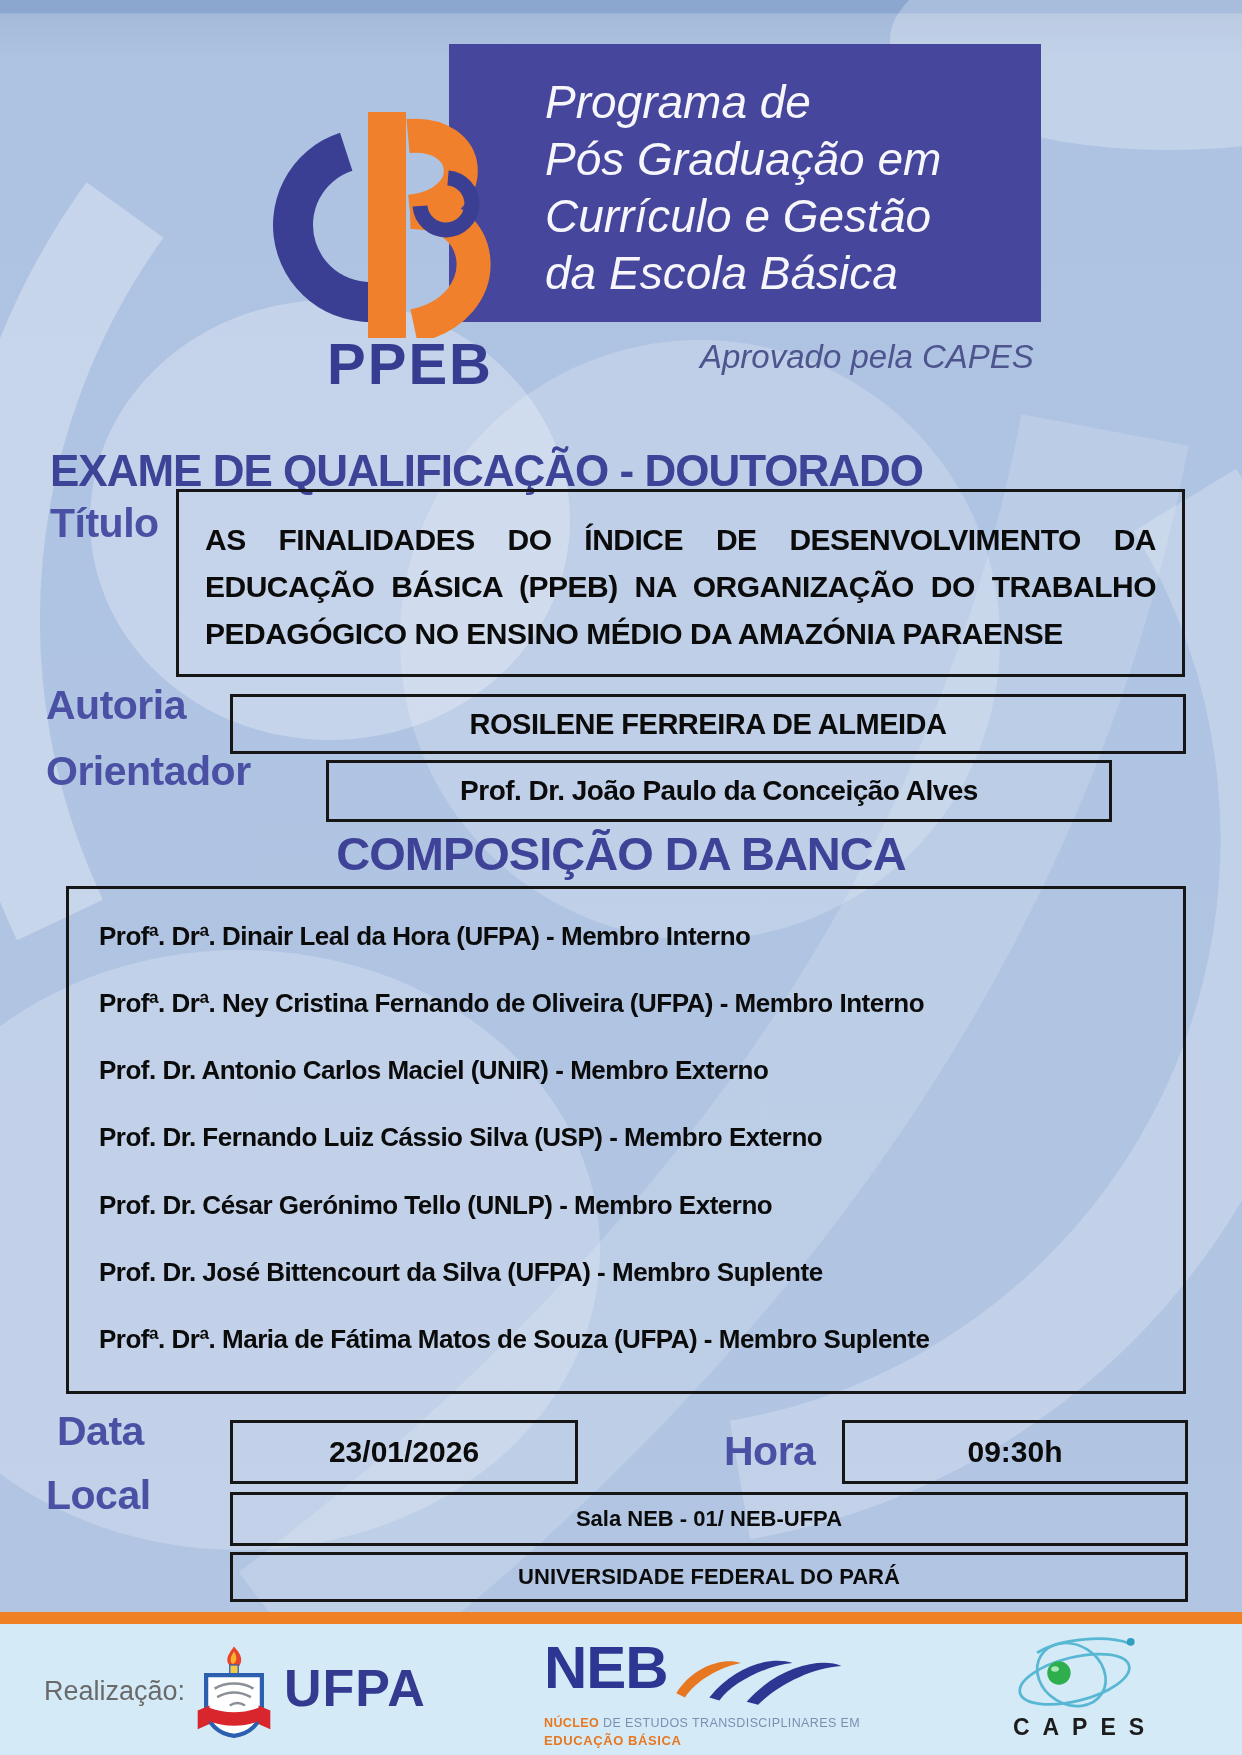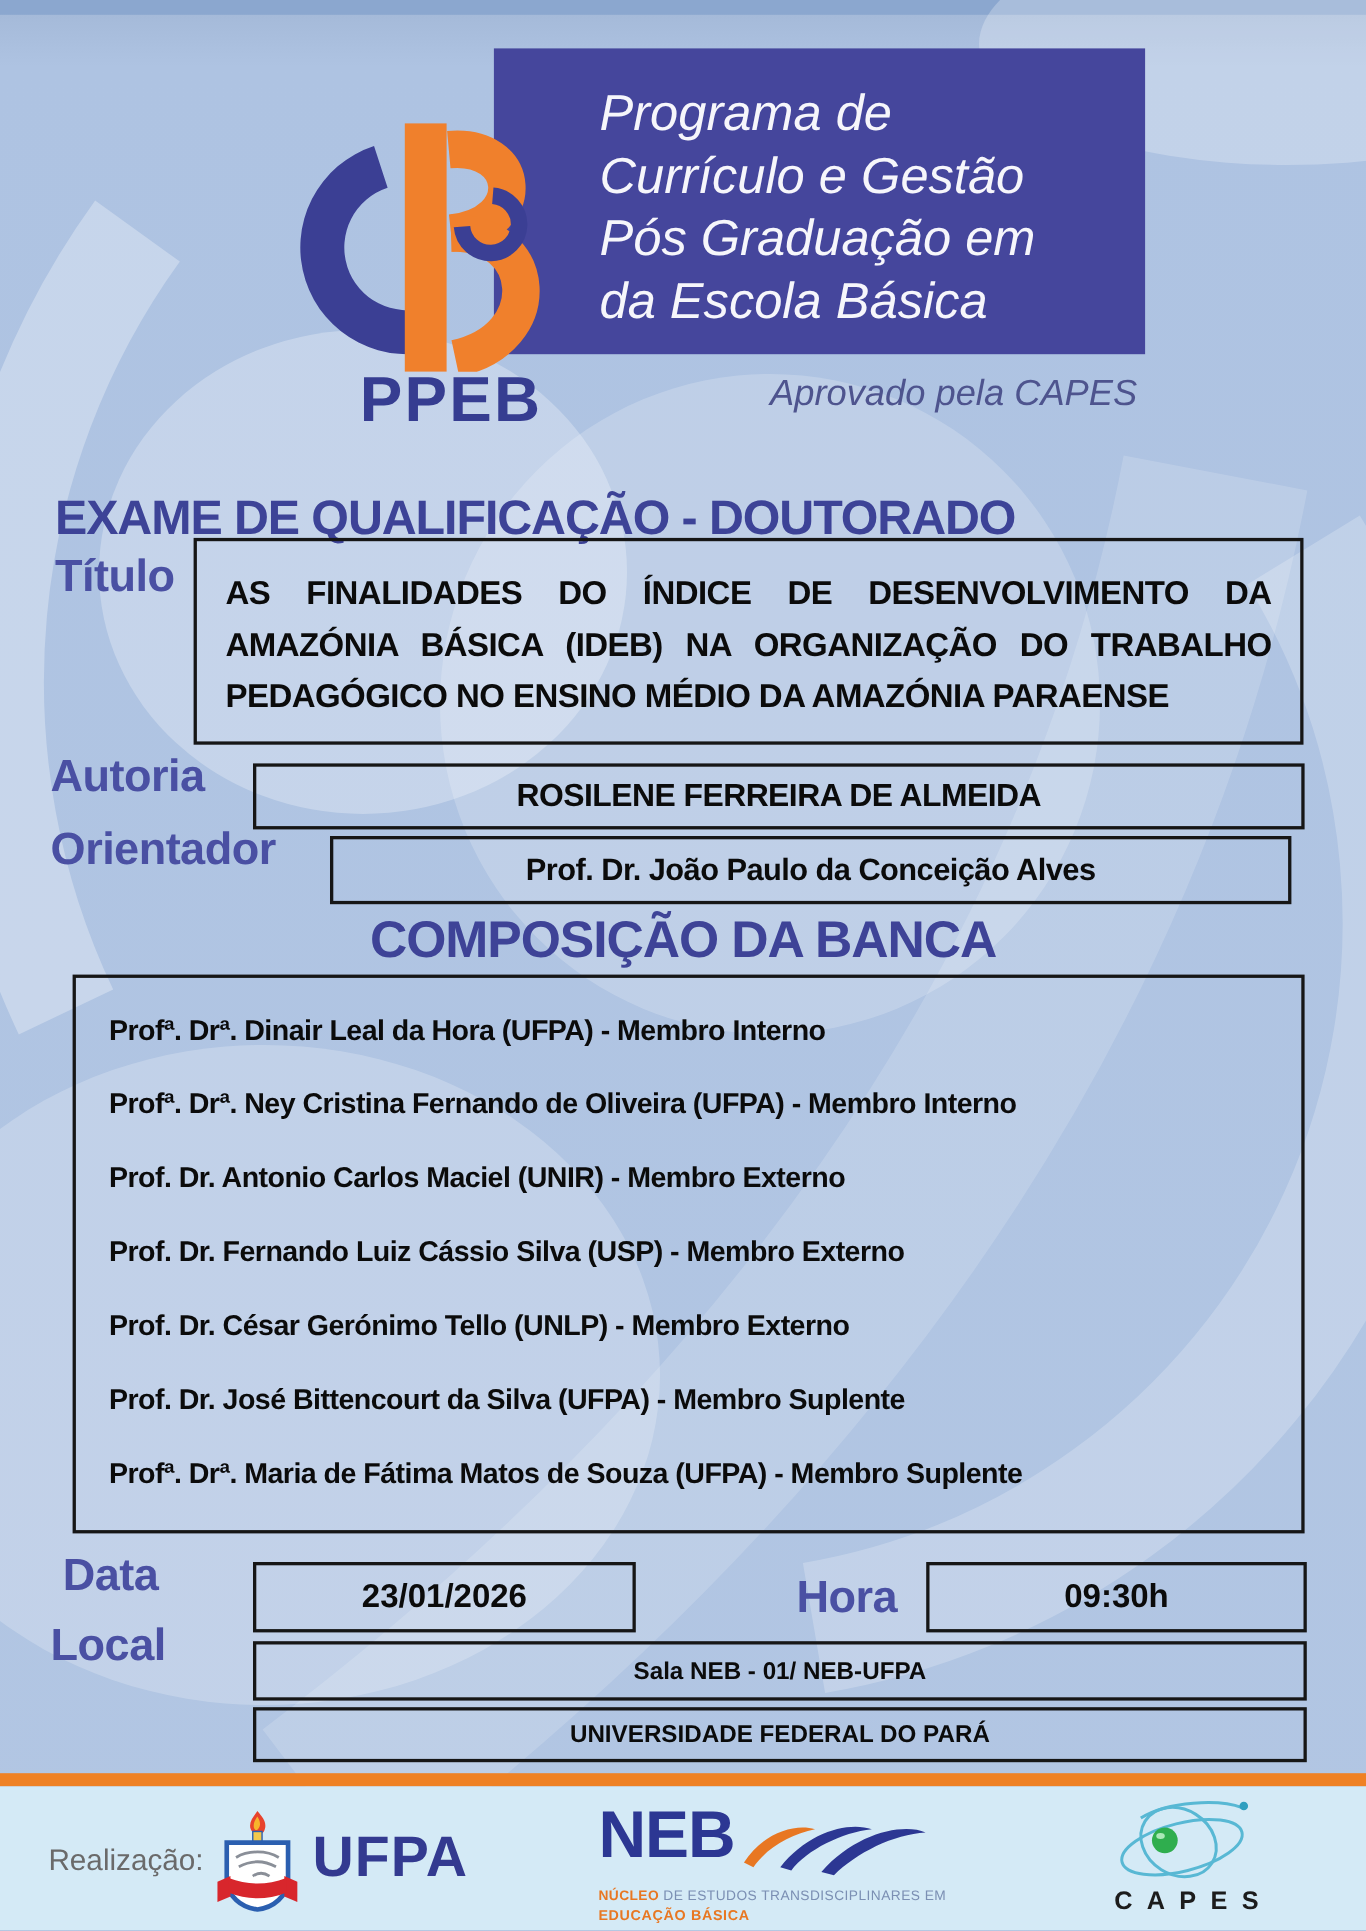--- a/index.html
+++ b/index.html
@@ -54,21 +54,21 @@
     left:176px; top:489px; width:1009px; height:188px;
     padding:24px 26px 0 26px;
   }
   .title-text{
     font-size:30px; font-weight:700; color:#0b0b0b; line-height:47px;
     text-align:justify; letter-spacing:-0.5px;
   }
   .autoria-box{ left:230px; top:694px; width:956px; height:60px;
     display:flex; align-items:center; justify-content:center; }
   .autoria-text{ font-size:29px; font-weight:700; color:#0b0b0b; letter-spacing:-0.5px; }
-  .orientador-box{ left:300px; top:760px; width:874px; height:62px;
+  .orientador-box{ left:326px; top:760px; width:786px; height:62px;
     display:flex; align-items:center; justify-content:center; }
   .orientador-text{ font-size:28px; font-weight:700; color:#0b0b0b; letter-spacing:-0.5px; }
 
   .banca-heading{
     position:absolute; left:0; top:826px; width:1242px; text-align:center;
     font-size:47px; font-weight:700; color:#3e4397; letter-spacing:-1px;
   }
   .banca-box{
     left:66px; top:886px; width:1120px; height:508px;
     display:flex; flex-direction:column; justify-content:space-around;
@@ -122,43 +122,43 @@
     <g fill="#ffffff">
       <ellipse cx="330" cy="520" rx="240" ry="220" fill-opacity="0.28"></ellipse>
       <circle cx="700" cy="640" r="300" fill-opacity="0.20"></circle>
       <ellipse cx="240" cy="1250" rx="360" ry="300" fill-opacity="0.22"></ellipse>
       <ellipse cx="1170" cy="40" rx="280" ry="110" fill-opacity="0.25"></ellipse>
     </g>
   </svg>
 
   <div class="banner">
     <div class="banner-line">Programa de</div>
+    <div class="banner-line">Pós Graduação em</div>
     <div class="banner-line">Currículo e Gestão</div>
-    <div class="banner-line">Pós Graduação em</div>
     <div class="banner-line">da Escola Básica</div>
   </div>
 
   <svg class="ppeb-logo" width="296" height="226" viewBox="0 0 296 226">
     <g transform="rotate(-18 148 113)">
       <path d="M148,16 A97,97 0 1 0 148,210 L148,170 A57,57 0 1 1 148,56 Z" fill="#3b3f94"></path>
     </g>
     <rect x="146" y="0" width="38" height="226" fill="#f0802c"></rect>
     <path d="M186,24 C252,18 260,92 188,100" stroke="#f0802c" stroke-width="34" fill="none"></path>
     <path d="M188,100 C268,98 276,196 192,214" stroke="#f0802c" stroke-width="34" fill="none"></path>
     <path d="M226,66 A26,26 0 1 1 198,94" stroke="#3b3f94" stroke-width="15" fill="none"></path>
   </svg>
 
   <div class="ppeb-text">PPEB</div>
   <div class="approval">Aprovado pela CAPES</div>
 
   <div class="exam-heading">EXAME DE QUALIFICAÇÃO - DOUTORADO</div>
 
   <div class="field-label lbl-titulo">Título</div>
   <div class="box title-box">
-    <div class="title-text">AS FINALIDADES DO ÍNDICE DE DESENVOLVIMENTO DA AMAZÓNIA BÁSICA (IDEB) NA ORGANIZAÇÃO DO TRABALHO PEDAGÓGICO NO ENSINO MÉDIO DA AMAZÓNIA PARAENSE</div>
+    <div class="title-text">AS FINALIDADES DO ÍNDICE DE DESENVOLVIMENTO DA EDUCAÇÃO BÁSICA (PPEB) NA ORGANIZAÇÃO DO TRABALHO PEDAGÓGICO NO ENSINO MÉDIO DA AMAZÓNIA PARAENSE</div>
   </div>
 
   <div class="field-label lbl-autoria">Autoria</div>
   <div class="box autoria-box">
     <div class="autoria-text">ROSILENE FERREIRA DE ALMEIDA</div>
   </div>
 
   <div class="field-label lbl-orientador">Orientador</div>
   <div class="box orientador-box">
     <div class="orientador-text">Prof. Dr. João Paulo da Conceição Alves</div>

